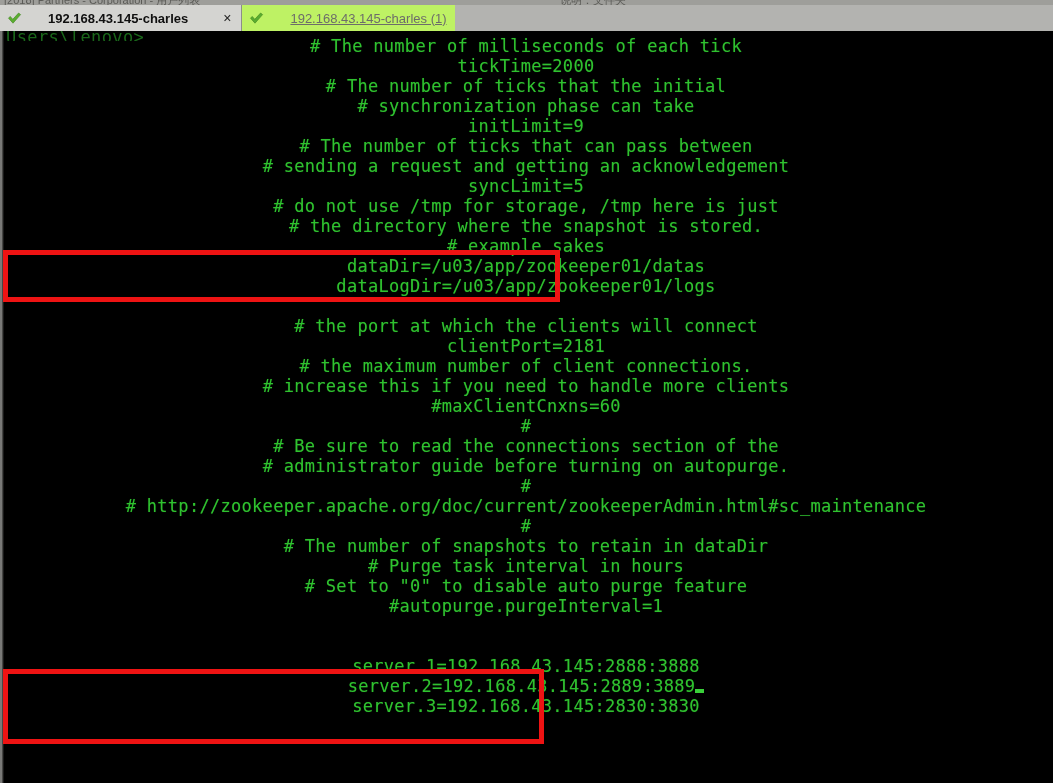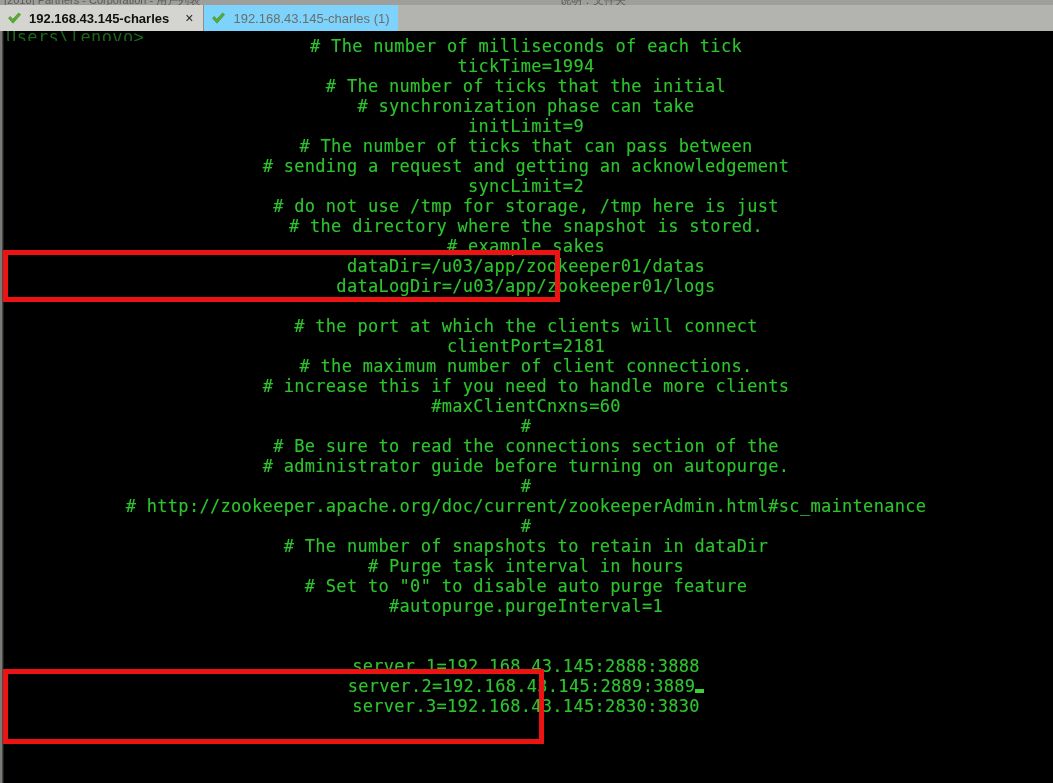--- a/index.html
+++ b/index.html
@@ -60,30 +60,32 @@
   .tab {
     display: flex;
     align-items: center;
     height: 100%;
     padding: 0 8px 0 7px;
     box-sizing: border-box;
     white-space: nowrap;
     font-family: "Liberation Sans", sans-serif;
     font-size: 13px;
     cursor: default;
+    gap: 19px;
   }
   .tab.active {
     background: #d4d4d1;
     color: #101010;
     font-weight: bold;
     border-right: 1px solid #8d8d8a;
   }
   .tab.inactive {
-    background: #7dd3fc;
+    background: #bef264;
     color: #6d6d6a;
+    text-decoration: underline;
   }
   .tab-check {
     display: inline-block;
     width: 15px;
     height: 15px;
     margin-right: 7px;
     flex: none;
     position: relative;
   }
   .tab-check svg { display: block; }
@@ -211,27 +213,27 @@
 
   </div>
 
   <div class="terminal">
     <div class="term-left-edge"></div>
 
     <div class="term-cut-line">Users\lenovo&gt;</div>
 
     <div class="term-lines" id="term-lines">
         <div class="line"># The number of milliseconds of each tick</div>
-        <div class="line">tickTime=1994</div>
+        <div class="line">tickTime=2000</div>
         <div class="line"># The number of ticks that the initial</div>
         <div class="line"># synchronization phase can take</div>
         <div class="line">initLimit=9</div>
         <div class="line"># The number of ticks that can pass between</div>
         <div class="line"># sending a request and getting an acknowledgement</div>
-        <div class="line">syncLimit=2</div>
+        <div class="line">syncLimit=5</div>
         <div class="line"># do not use /tmp for storage, /tmp here is just</div>
         <div class="line"># the directory where the snapshot is stored.</div>
         <div class="line"># example sakes</div>
         <div class="line">dataDir=/u03/app/zookeeper01/datas</div>
         <div class="line">dataLogDir=/u03/app/zookeeper01/logs</div>
         <div class="line blank"> </div>
         <div class="line"># the port at which the clients will connect</div>
         <div class="line">clientPort=2181</div>
         <div class="line"># the maximum number of client connections.</div>
         <div class="line"># increase this if you need to handle more clients</div>

